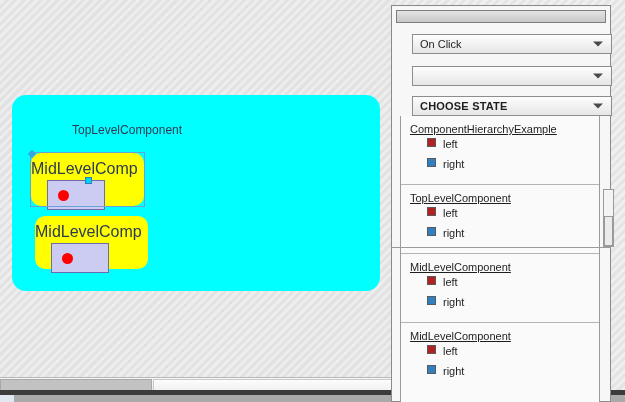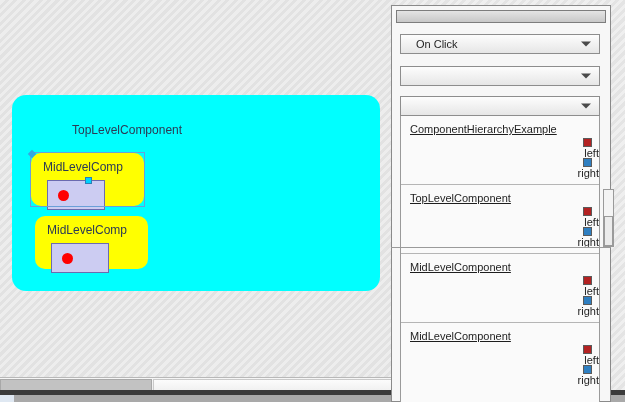--- a/index.html
+++ b/index.html
@@ -45,21 +45,21 @@
   }
 
   .mid{
     position:absolute;
     background:#ffff00;border-radius:10px;
   }
   .mid-1{left:31px;top:153px;width:113px;height:53px;}
   .mid-2{left:35px;top:216px;width:113px;height:53px;}
   .mid-label{
     position:absolute;left:0;right:9px;top:7px;text-align:center;
-    font-size:12px;color:#2b3a55;white-space:nowrap;
+    font-size:16px;color:#2b3a55;white-space:nowrap;
   }
   .leaf{
     position:absolute;left:16px;top:27px;width:58px;height:30px;
     background:#ccccf2;border:1px solid #6b6bb0;
     box-sizing:border-box;
   }
   .dot{
     position:absolute;left:10px;top:9px;width:11px;height:11px;
     border-radius:50%;background:#ff0000;
   }
@@ -113,24 +113,24 @@
     position:absolute;left:391px;top:5px;width:220px;height:397px;
     background:#f7f7f7;border:1px solid #8a8a8a;box-sizing:border-box;
   }
   .panel-titlebar{
     position:absolute;left:4px;top:4px;width:210px;height:13px;
     background:linear-gradient(#e4e4e4,#c8c8c8);
     border:1px solid #7d7d7d;box-sizing:border-box;
   }
 
   .combo{
-    position:absolute;left:8px;width:200px;height:20px;
+    position:absolute;left:20px;width:200px;height:20px;
     background:linear-gradient(#fdfdfd,#e6e6e6);
     border:1px solid #8d8d8d;box-sizing:border-box;
-    display:flex;align-items:center;padding-left:8px;
+    display:flex;align-items:center;
   }
   .combo-1{top:28px;}
   .combo-2{top:60px;}
   .combo-3{top:90px;}
   .combo-label{
     padding-left:7px;font-size:11px;color:#1e1e1e;white-space:nowrap;
   }
   .combo-3 .combo-label{font-weight:bold;letter-spacing:.2px;}
   .combo-arrow{
     position:absolute;right:8px;top:50%;transform:translateY(-50%);
@@ -143,21 +143,21 @@
     position:absolute;left:8px;top:110px;width:200px;height:289px;
     background:#fafafa;border-left:1px solid #9a9a9a;
     border-right:1px solid #9a9a9a;box-sizing:border-box;overflow:hidden;
   }
   .state-group{padding:7px 0 6px 0;}
   .state-group + .state-group{border-top:1px solid #b5b5b5;}
   .group-title{
     font-size:11px;color:#1e1e1e;padding:0 0 3px 9px;white-space:nowrap;text-decoration:underline;
   }
   .state-item{
-    display:flex;align-items:flex-end;height:20px;padding-left:26px;flex-direction:column;
+    display:flex;align-items:flex-start;height:20px;padding-left:26px;
   }
   .swatch{
     width:9px;height:9px;border:1px solid #5a5a5a;box-sizing:border-box;
     margin-right:7px;flex:none;
   }
   .state-name{font-size:11px;color:#1e1e1e;}
 
   
   .vscroll{
     position:absolute;left:603px;top:189px;width:11px;height:58px;
@@ -224,20 +224,21 @@
     <div class="combo combo-1">
       <span class="combo-label">On Click</span>
       <span class="combo-arrow"></span>
     </div>
 
     <div class="combo combo-2">
       <span class="combo-arrow"></span>
     </div>
 
     <div class="combo combo-3">
+      <span class="combo-label">CHOOSE STATE</span>
       <span class="combo-arrow"></span>
     </div>
 
     <div class="state-list" id="state-list">
         <div class="state-group">
           <div class="group-title">ComponentHierarchyExample</div>
           <div class="state-item">
             <span class="swatch" style="background: rgb(179, 34, 34);"></span>
             <span class="state-name">left</span>
           </div>

